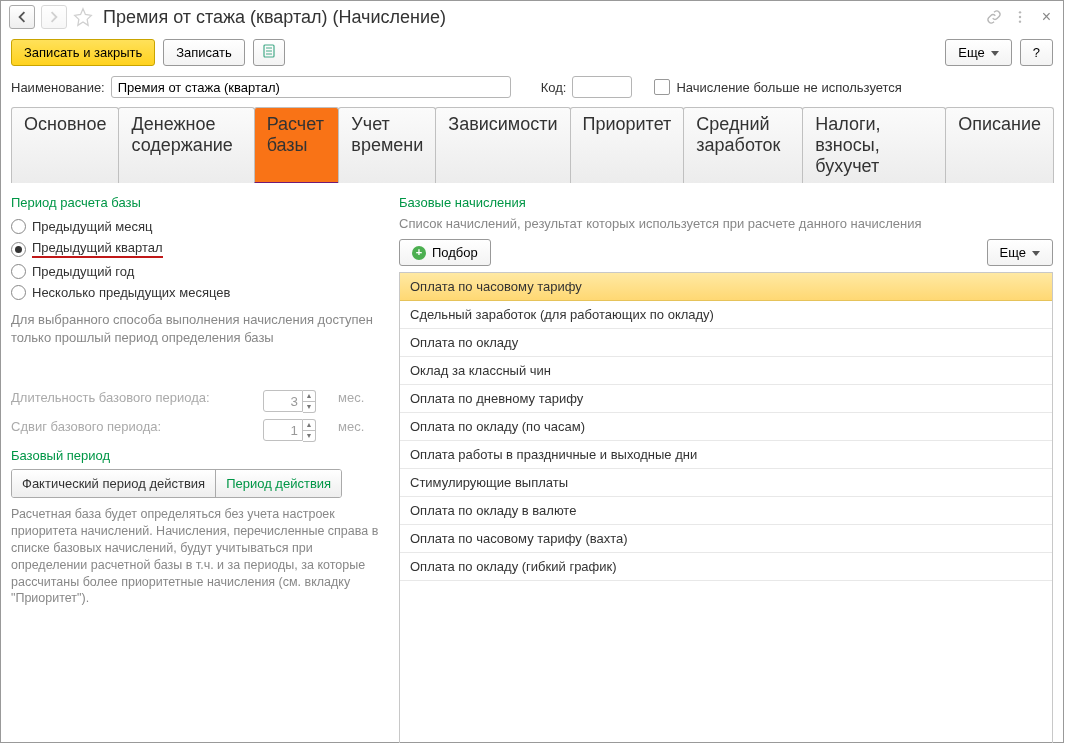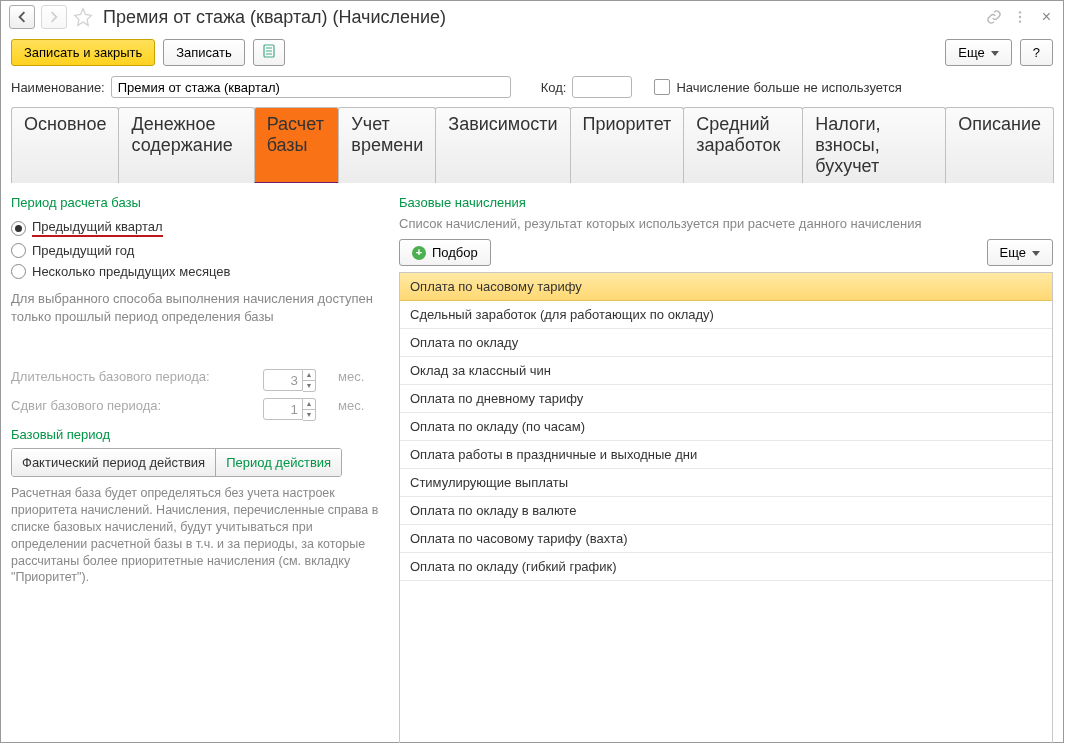--- a/index.html
+++ b/index.html
@@ -123,20 +123,24 @@
       <div class="tab">Средний заработок</div>
       <div class="tab">Налоги, взносы, бухучет</div>
       <div class="tab">Описание</div>
     </div>
 
   <div class="content">
     <div class="left">
       <div class="section-title">Период расчета базы</div>
       <div id="radios">
           <div class="radio-row">
+            <span class="radio"></span>
+            <span>Предыдущий месяц</span>
+          </div>
+          <div class="radio-row">
             <span class="radio checked"></span>
             <span class="underline">Предыдущий квартал</span>
           </div>
           <div class="radio-row">
             <span class="radio"></span>
             <span>Предыдущий год</span>
           </div>
           <div class="radio-row">
             <span class="radio"></span>
             <span>Несколько предыдущих месяцев</span>

